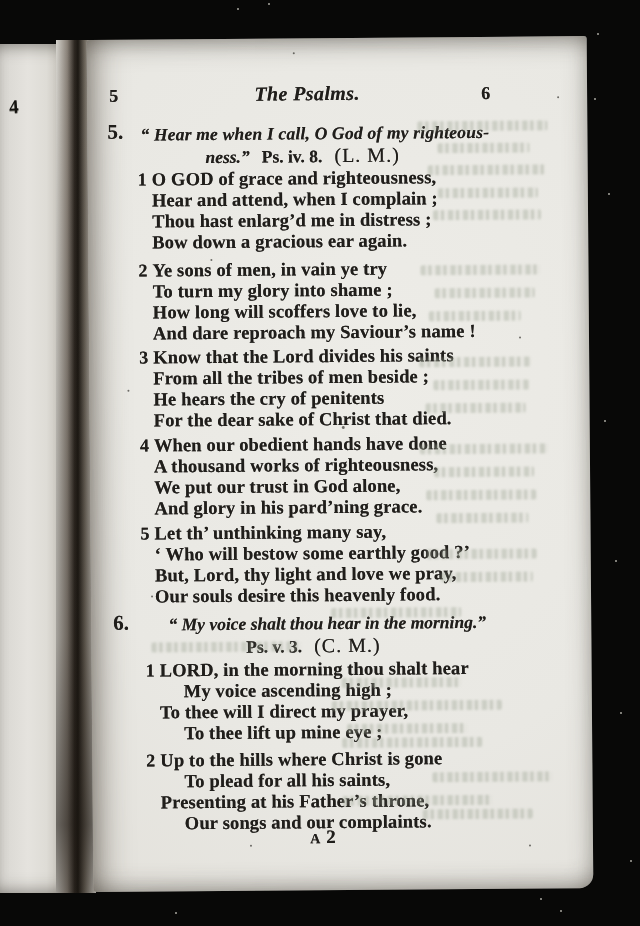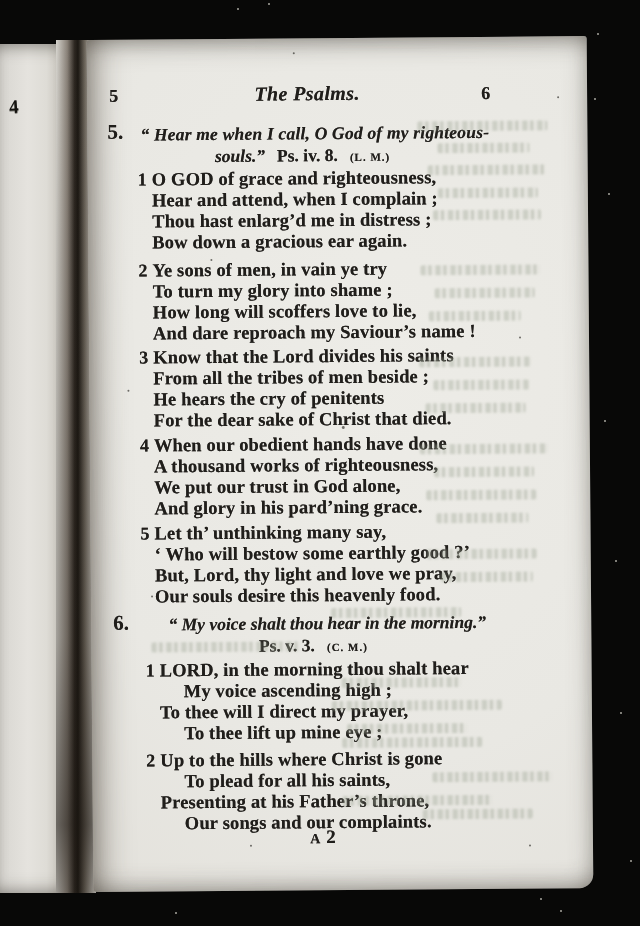--- a/index.html
+++ b/index.html
@@ -44,21 +44,21 @@
   .ink{text-shadow:0 0 .6px rgba(32,30,27,.75);}
   
   .hdr-num{font-size:18px;font-weight:700;top:46px;}
   .hdr-title{top:44px;left:0;width:440px;text-align:center;font-size:20px;font-style:italic;font-weight:700;letter-spacing:.4px;}
   
   .hymn-no{font-size:21px;font-weight:700;}
   .quote{font-size:17.5px;font-style:italic;font-weight:700;letter-spacing:.2px;}
   .refline{line-height:22px;text-align:center;}
   .refline .q-it{font-style:italic;font-weight:700;font-size:17.5px;position:static;}
   .refline .ref{font-weight:700;font-size:17.5px;position:static;padding-left:12px;}
-  .refline .meter{font-weight:700;font-size:11px;letter-spacing:1px;position:static;padding-left:12px;}
+  .refline .meter{font-weight:400;font-size:20px;letter-spacing:1px;position:static;padding-left:12px;}
   
   .stanza{display:flex;}
   .vnum{position:static;width:15px;text-align:right;margin-right:5px;font-size:18px;font-weight:700;line-height:21px;}
   .vl{position:static;}
   .vl .ln{position:static;display:block;font-size:18.5px;font-weight:700;line-height:21px;letter-spacing:.15px;}
   .cm .vl .ln:nth-child(2),.cm .vl .ln:nth-child(4){padding-left:24px;}
   
   .sig{top:788px;left:0;width:460px;text-align:center;}
   .sig .a{position:static;font-size:14px;font-weight:700;letter-spacing:2px;}
   .sig .n{position:static;font-size:19px;font-weight:700;}
@@ -82,21 +82,21 @@
 
   <div class="page">
 
     <span class="hdr-num ink" style="left:22px">5</span>
     <span class="hdr-title ink">The Psalms.</span>
     <span class="hdr-num ink" style="left:394px">6</span>
 
     <span class="hymn-no ink" style="left:20px;top:80px">5.</span>
     <span class="quote ink" style="left:53px;top:85px">“ Hear me when I call, O God of my righteous-</span>
     <div class="refline" style="left:0;top:106px;width:430px">
-      <span class="q-it ink">souls.”</span><span class="ref ink">Ps. iv. 8.</span><span class="meter ink">(L. M.)</span>
+      <span class="q-it ink">ness.”</span><span class="ref ink">Ps. iv. 8.</span><span class="meter ink">(L. M.)</span>
     </div>
 
     <div class="stanza" style="left:44px;top:130px">
       <span class="vnum ink">1</span>
       <div class="vl">
         <span class="ln ink">O GOD of grace and righteousness,</span>
         <span class="ln ink">Hear and attend, when I complain ;</span>
         <span class="ln ink">Thou hast enlarg’d me in distress ;</span>
         <span class="ln ink">Bow down a gracious ear again.</span>
       </div>

